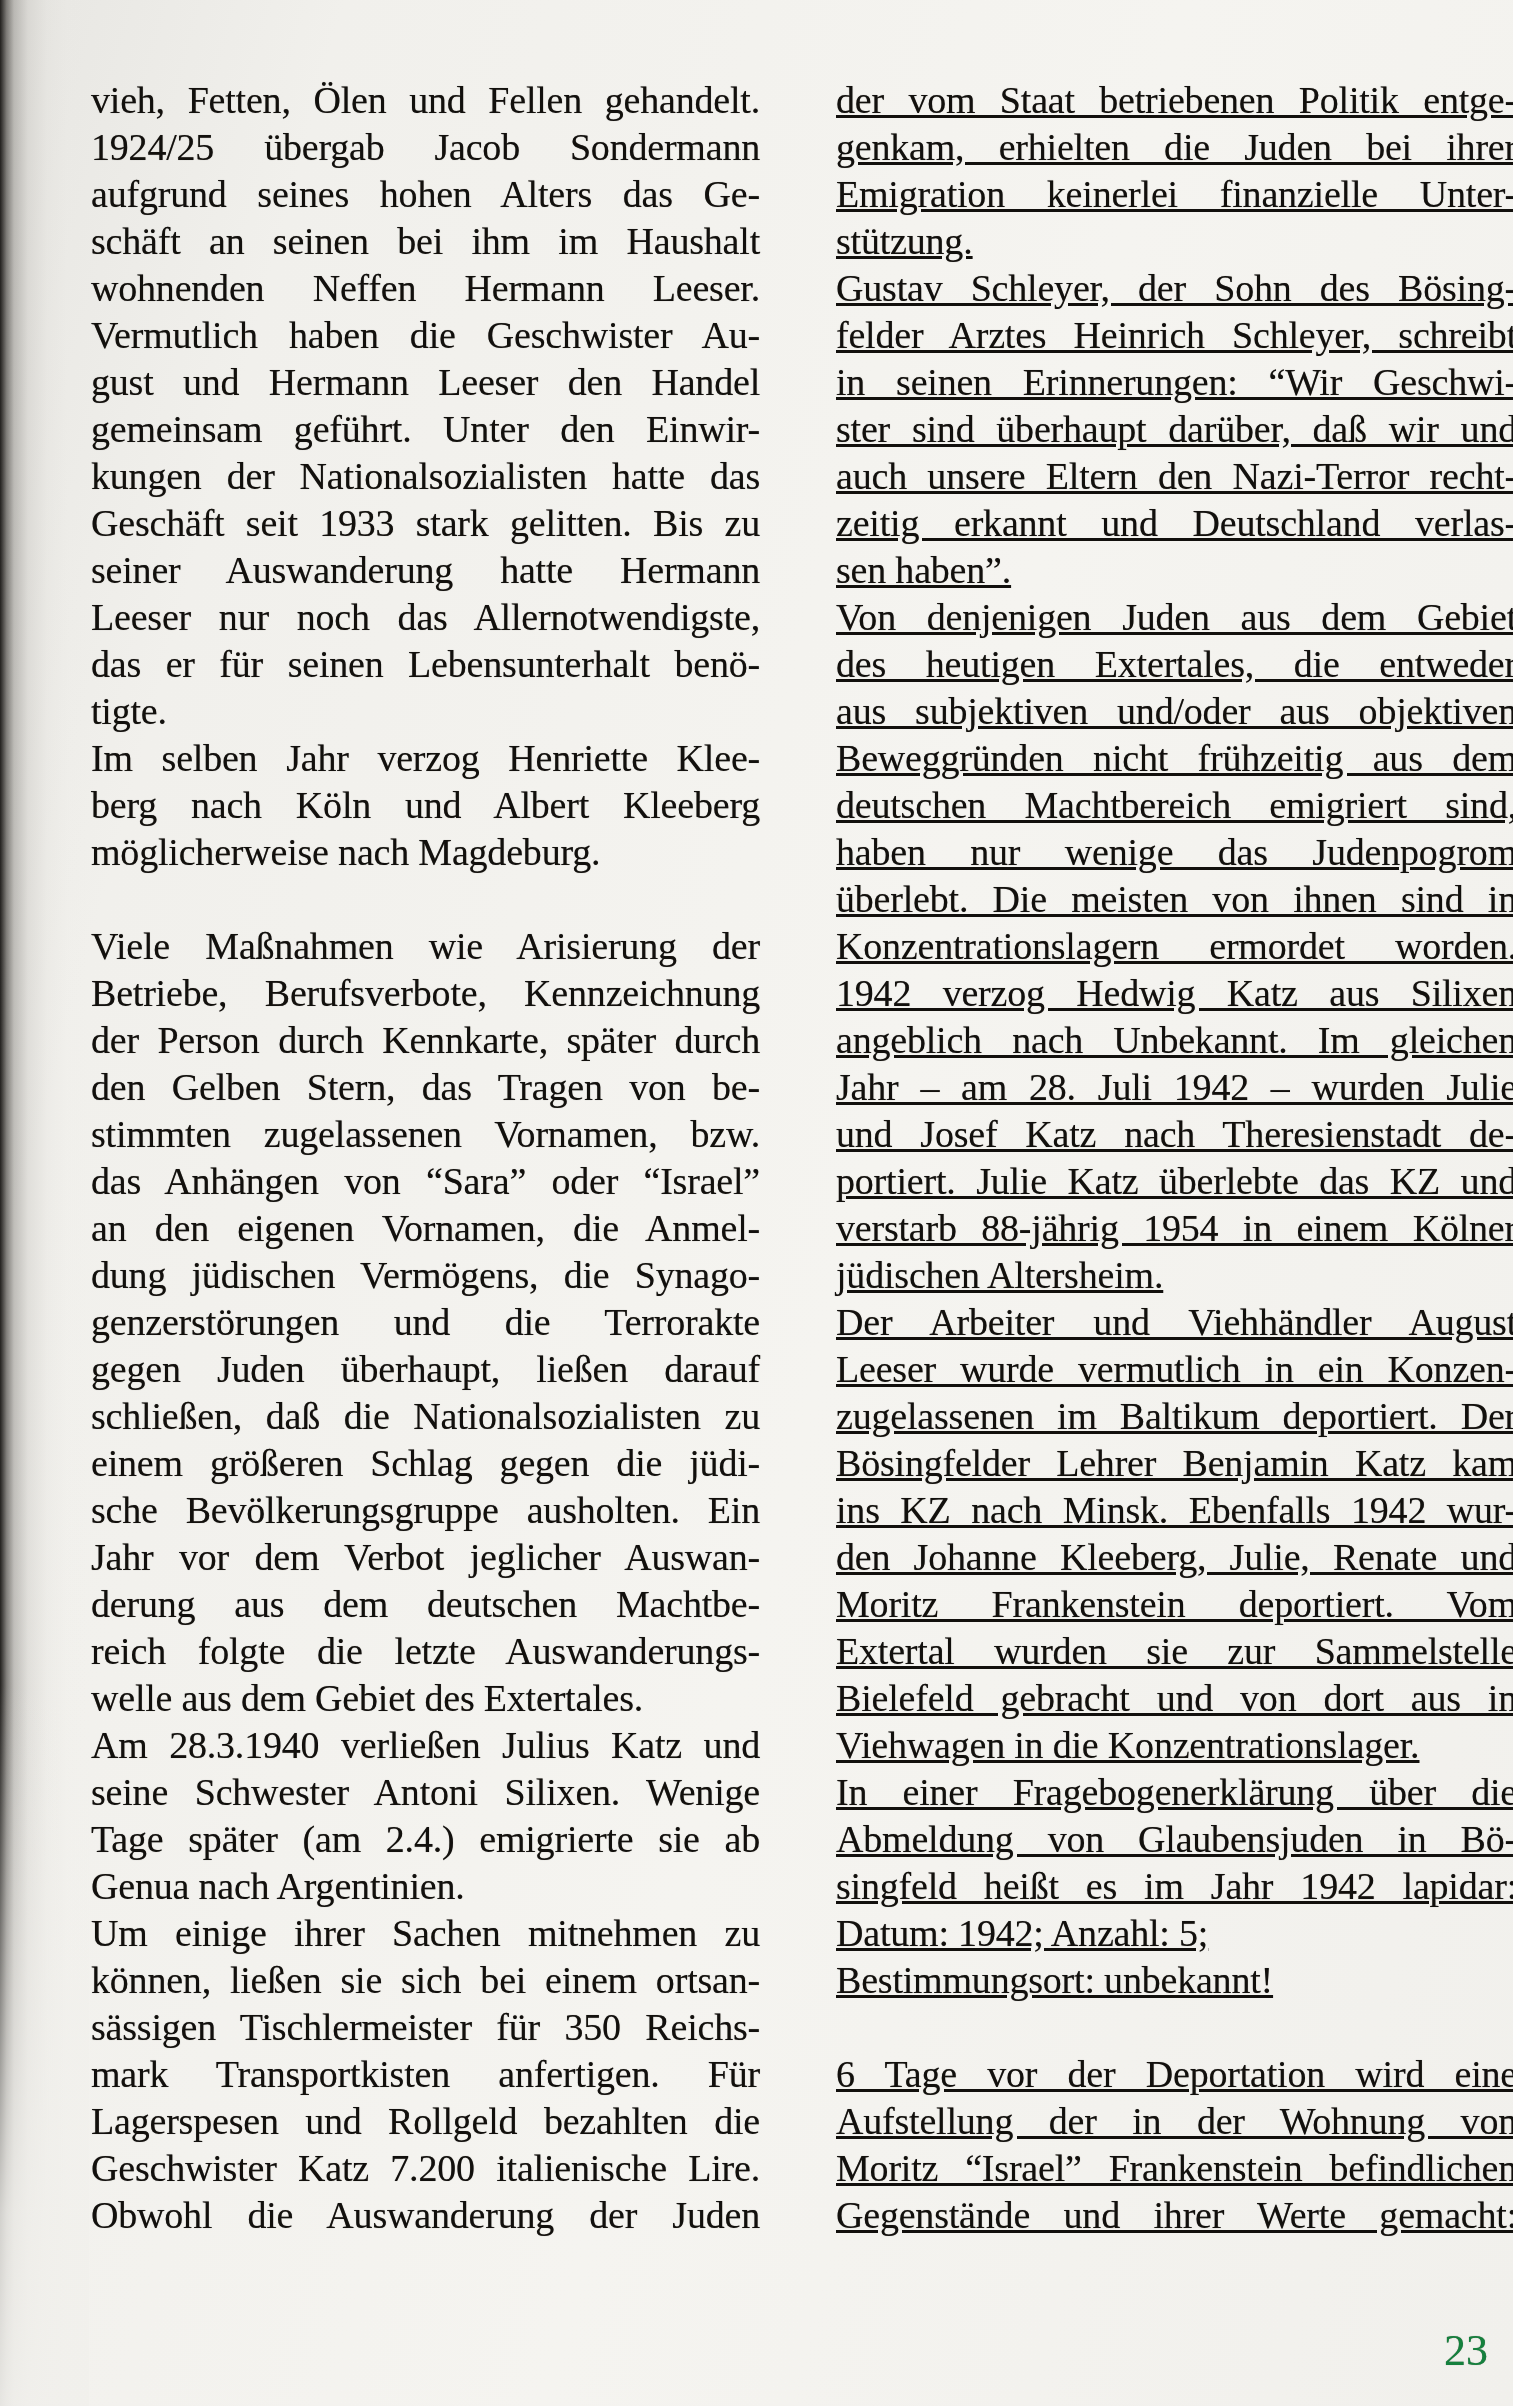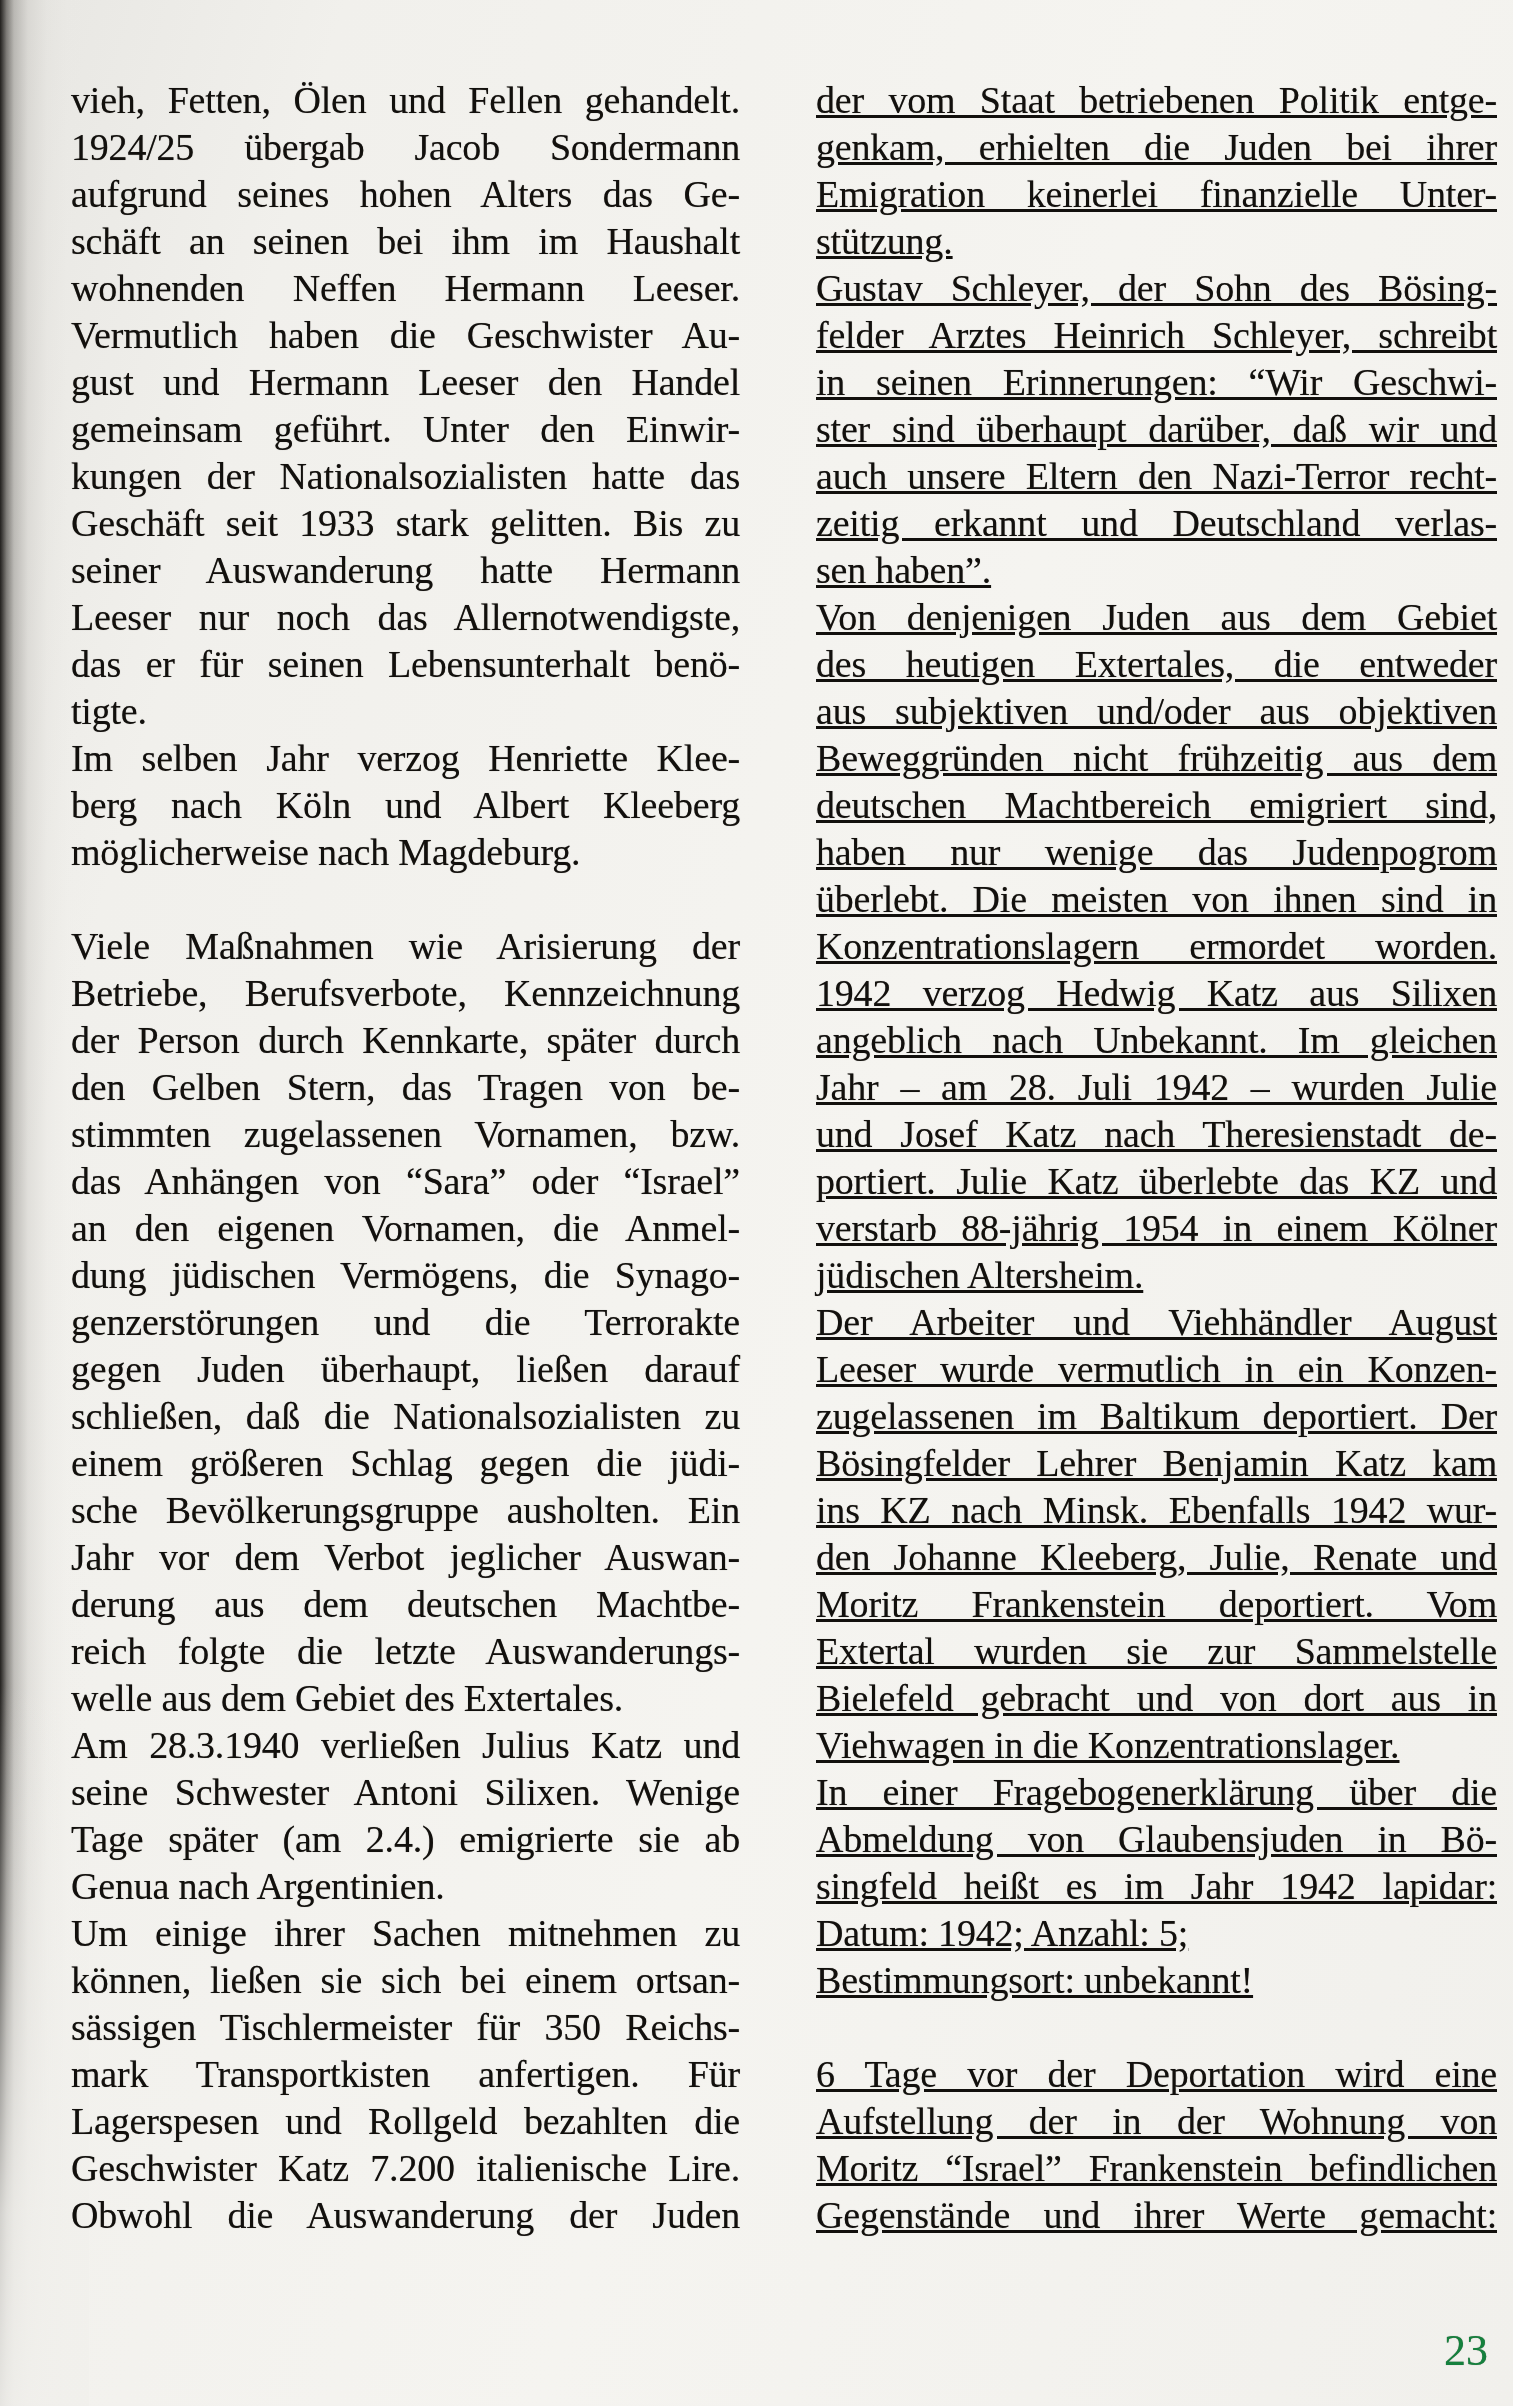--- a/index.html
+++ b/index.html
@@ -16,20 +16,21 @@
     background:
       linear-gradient(to bottom, rgba(241,240,236,0) 0%, rgba(241,240,236,0) 70%, rgba(241,240,236,0.85) 92%, rgba(241,240,236,0.95) 100%),
       linear-gradient(to right, rgba(18,16,14,0.93) 0px, rgba(55,52,48,0.60) 6.6px, rgba(110,107,102,0.38) 14px, rgba(175,172,167,0.26) 28px, rgba(214,212,207,0.16) 47px, rgba(236,235,231,0.07) 67px, rgba(241,240,236,0) 89px);
   }
   .col {
     position: absolute; top: 77px;
     color: #12100d;
     font-size: 38px;
     letter-spacing: -0.2px;
     text-shadow: 0 0 0.7px rgba(25,20,14,0.55);
+    margin-left: 20px;
   }
   .col-left  { left: 71px;  width: 669px; }
   .col-right { left: 816px; width: 681px; text-decoration: underline; }
   .line {
     height: 47px; line-height: 47px;
     white-space: nowrap;
     text-align: justify;
     text-align-last: justify;
   }
   .line.nj { text-align-last: left; }

